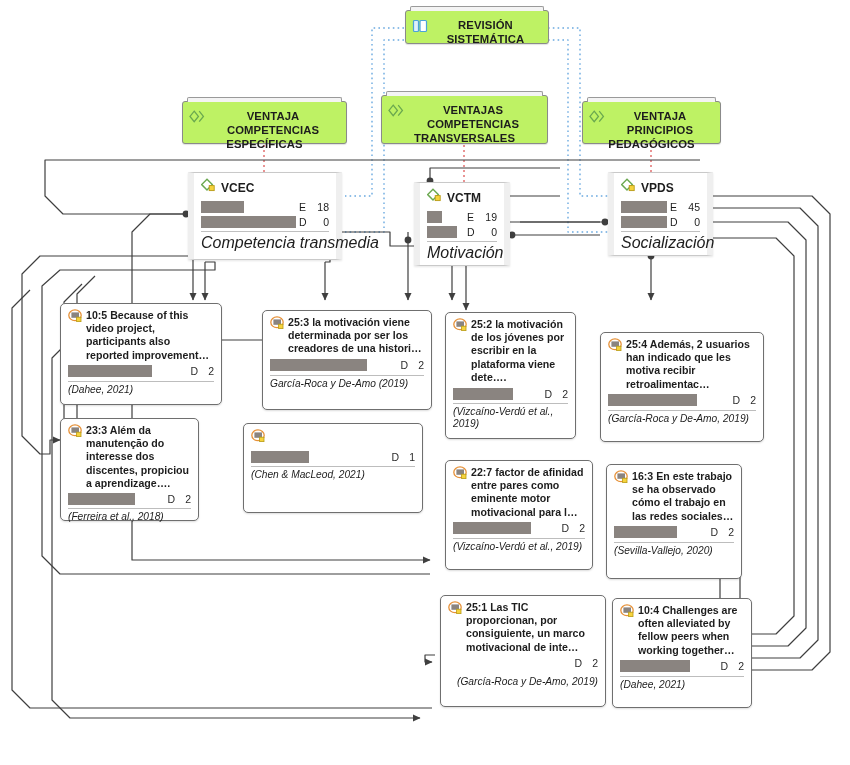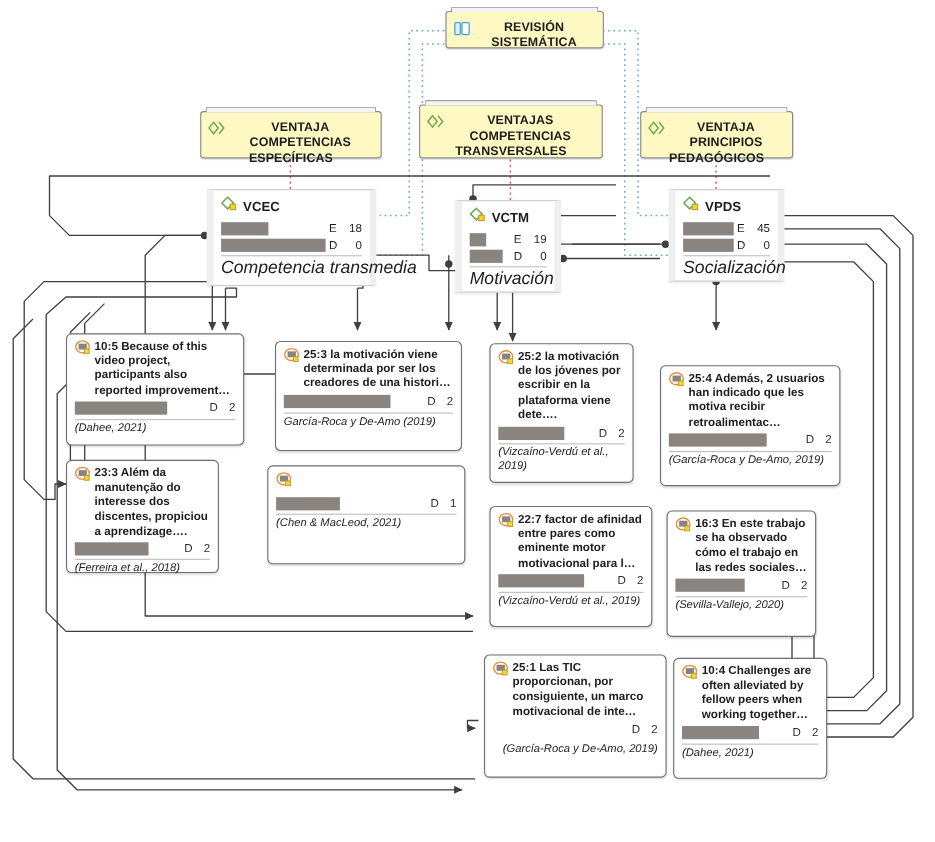--- a/index.html
+++ b/index.html
@@ -10,21 +10,21 @@
     position:relative;
     overflow:hidden;
     color:#2b2b2b;
   }
   #canvas { position:absolute; inset:0; width:850px; height:765px; }
   svg.wires { position:absolute; left:0; top:0; width:850px; height:765px; pointer-events:none; }
 
   
   .group-node {
     position:absolute;
-    background:#fef9c3;
+    background:#bef264;
     border:1px solid #8a8a8a;
     border-radius:3px;
     box-shadow:0 1px 1px rgba(0,0,0,.12);
   }
   .group-node .lid {
     position:absolute; left:4px; right:4px; top:-5px; height:5px;
     background:#f4f4f4; border:1px solid #9a9a9a; border-bottom:none;
     border-radius:2px 2px 0 0;
   }
   .group-node .glabel {
@@ -319,21 +319,21 @@
       <div class="q-bar-track">
           <div class="q-bar-fill" style="width:72%"></div>
         </div>
       <div class="q-key">D</div>
       <div class="q-val">2</div>
     </div>
     <div class="q-rule"></div>
     <div class="q-ref">(Dahee, 2021)</div>
   </div>
 
-  <div class="quote-card" style="left:250px; top:310px; width:170px; height:100px;">
+  <div class="quote-card" style="left:262px; top:310px; width:170px; height:100px;">
     <div class="q-body">
       <span class="ic">
         <svg width="15" height="14" viewBox="0 0 15 14">
             <ellipse cx="7" cy="6.3" rx="6.2" ry="5.4" fill="#ffffff" stroke="#e69138" stroke-width="1.3"></ellipse>
             <rect x="3.4" y="3.4" width="7.6" height="5.4" fill="#8a8480"></rect>
             <rect x="8.6" y="8.2" width="4.4" height="4.4" fill="#f6d33c" stroke="#b89b16" stroke-width=".8"></rect>
           </svg>
       </span>
       <span class="q-text">25:3 la motivación  viene determinada por ser los creadores de una  histori…</span>
     </div>

